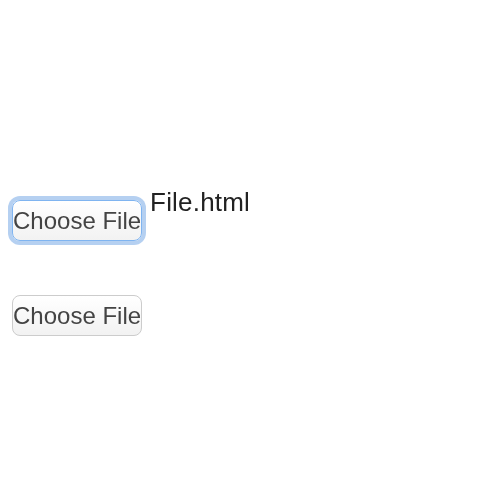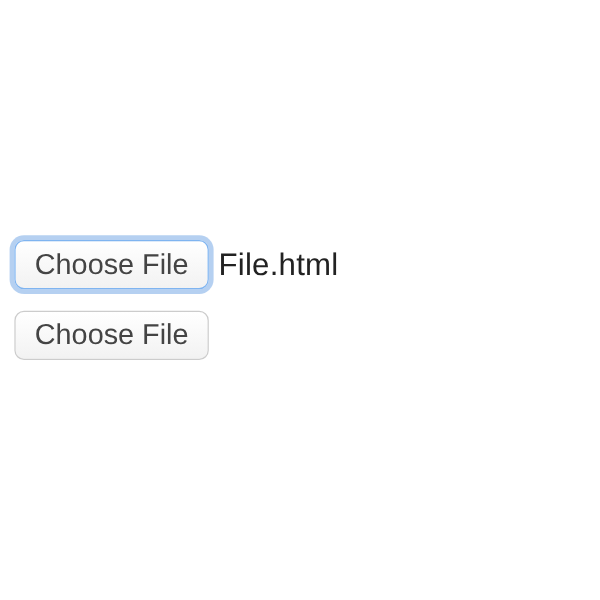--- a/index.html
+++ b/index.html
@@ -21,23 +21,24 @@
       align-items: center;
       gap: 8px;
     }
     .choose-btn {
       font-family: inherit;
       font-size: 24px;
       color: #444;
       background: linear-gradient(to bottom, #ffffff, #f2f2f2);
       border: 1px solid #ccc;
       border-radius: 8px;
-      padding: 4px 16px;
+      padding: 4px 0;
       cursor: pointer;
       line-height: 1.3;
+      margin-top: 36px;
     }
     .choose-btn.focused {
       border-color: #7fb4f0;
       box-shadow: 0 0 0 4px rgba(120, 170, 230, 0.55);
       outline: none;
     }
     .file-label {
       color: #222;
       font-size: 26px;
       letter-spacing: 0.2px;

